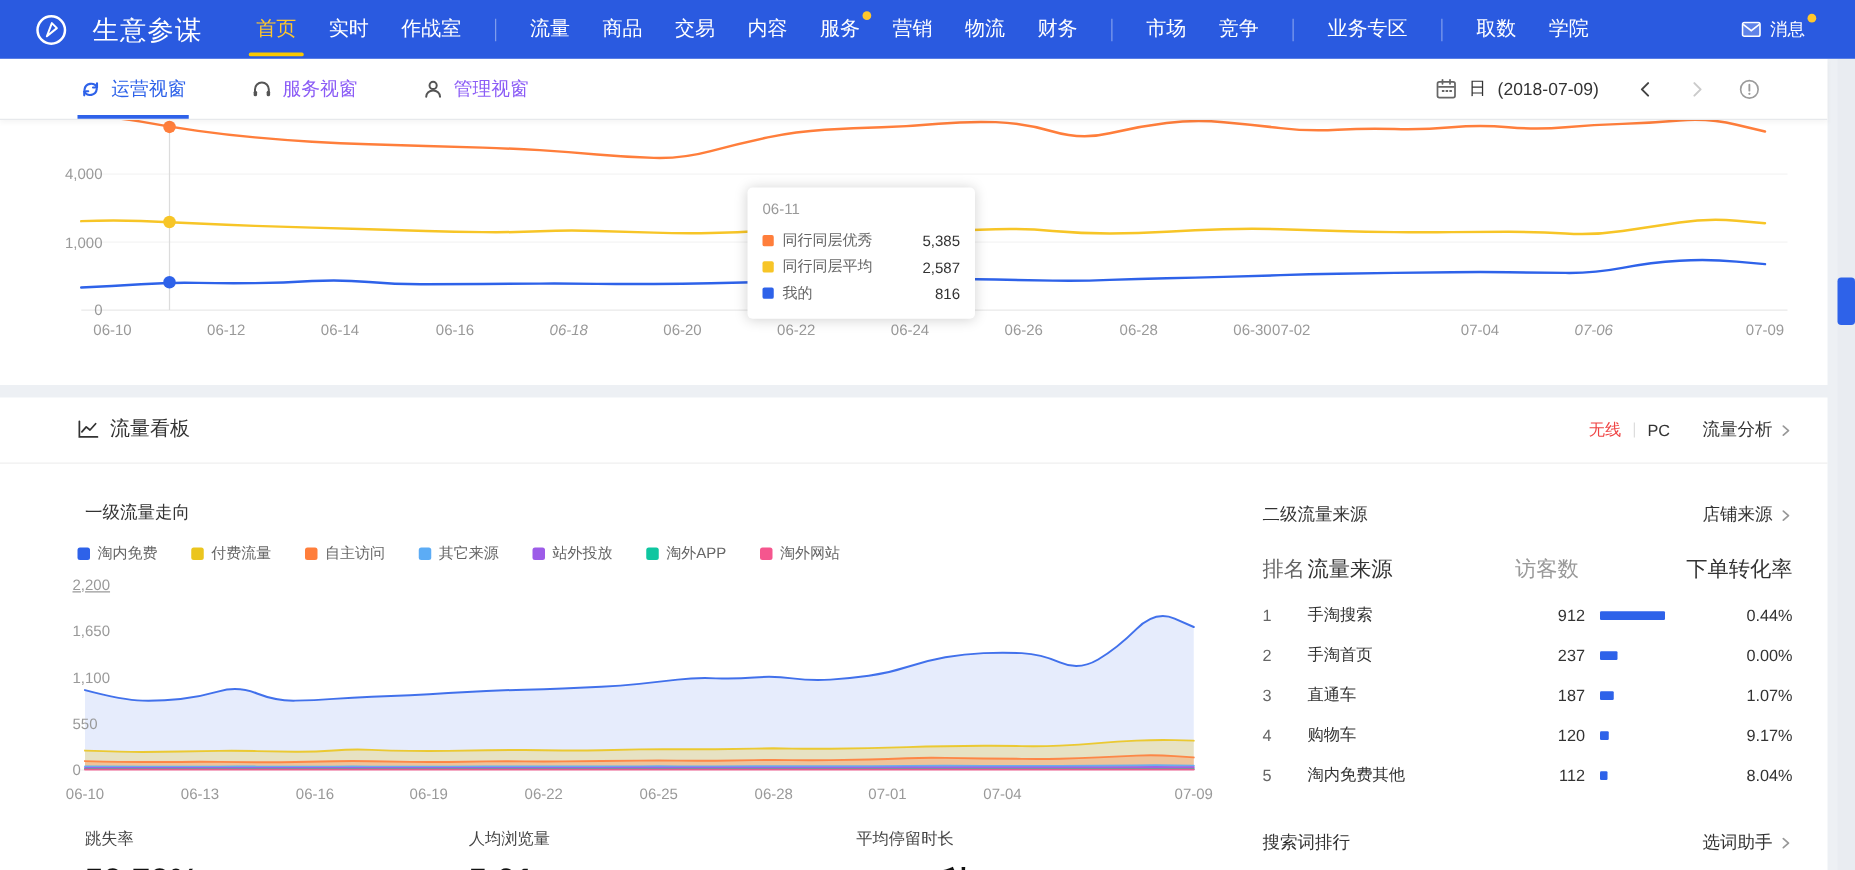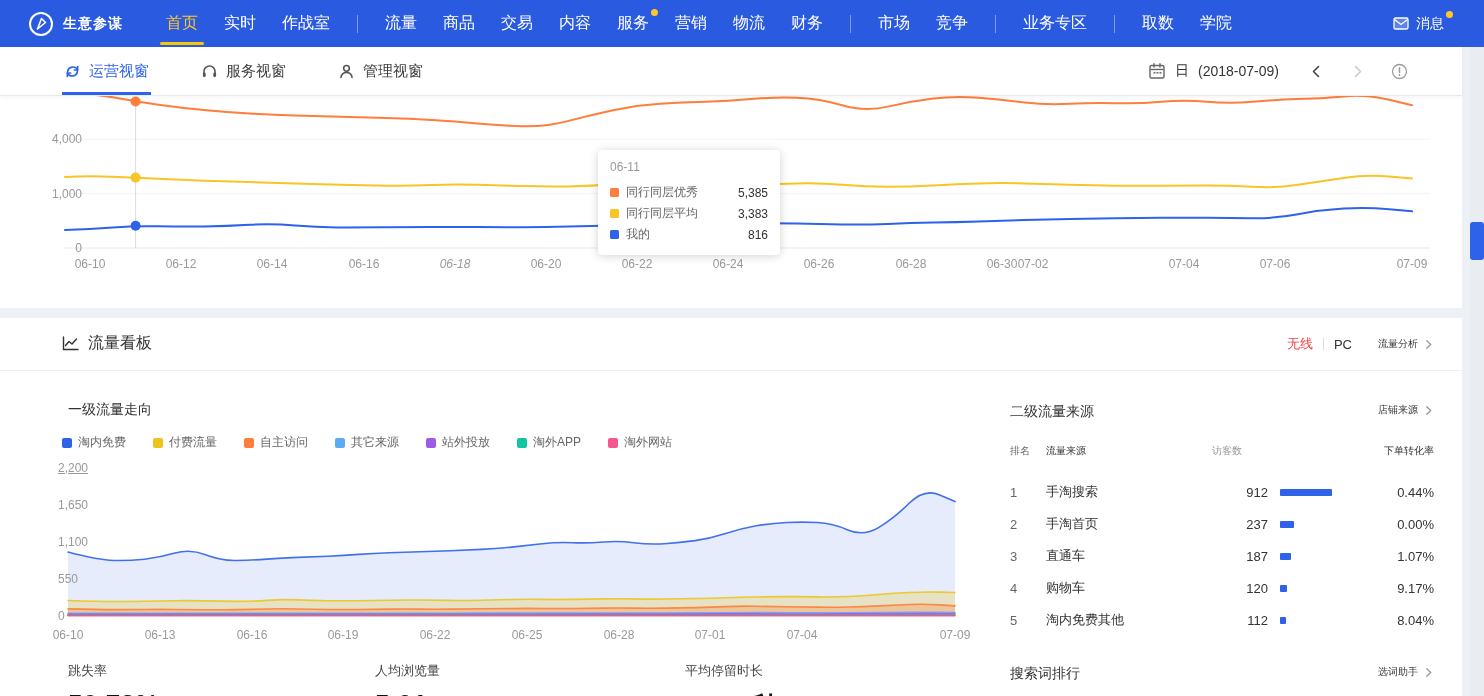--- a/index.html
+++ b/index.html
@@ -1,30 +1,30 @@
 <!DOCTYPE html>
 <html><head>
 <meta charset="utf-8">
 <style>
   html,body{margin:0;padding:0}
   body{width:1484px;height:696px;overflow:hidden;position:relative;background:#EDF0F4;
        font-family:"Liberation Sans","DejaVu Sans",sans-serif;-webkit-font-smoothing:antialiased;color:#333}
   .abs{position:absolute}
   
   .nav{position:absolute;top:0;left:0;width:1484px;height:47px;background:#2A5AE0;display:flex;align-items:center;color:#fff;z-index:30}
-  .brand{display:flex;align-items:center;gap:9px;margin-left:28px;margin-right:30px;font-size:14px;font-weight:bold;letter-spacing:1px}
+  .brand{display:flex;align-items:center;gap:20px;margin-left:28px;margin-right:30px;font-size:21px;font-weight:normal;letter-spacing:1px}
   .nav-item{position:relative;margin:0 13px;font-size:16px;cursor:pointer;white-space:nowrap}
   .nav-item.active{color:#FFC72C;font-weight:500}
   .nav-item.active::after{content:"";position:absolute;left:-6px;right:-6px;bottom:-11px;height:3px;background:#FAC800;border-radius:2px}
   .nav-divider{width:1px;height:18px;background:rgba(255,255,255,.4);margin:0 14px}
   .badge-dot{position:absolute;top:-4px;right:-9px;width:7px;height:7px;border-radius:50%;background:#FFC72C}
   .nav-msg{position:relative;margin-left:auto;margin-right:40px;display:flex;align-items:center;gap:7px;font-size:14px;cursor:pointer}
   
   .tabbar{position:absolute;top:47px;left:0;width:1462px;height:48px;background:#fff;display:flex;align-items:center;border-bottom:1px solid #E7E9EC;box-shadow:0 2px 4px rgba(0,0,0,.04);z-index:20}
-  .tab{display:flex;align-items:center;gap:8px;height:100%;position:relative;margin-right:52px;font-size:15px;color:#404040;cursor:pointer;white-space:nowrap}
+  .tab{display:flex;align-items:center;gap:8px;height:100%;position:relative;margin-right:52px;font-size:15px;color:#8b5cf6;cursor:pointer;white-space:nowrap}
   .tab:first-of-type{margin-left:64px}
   .tab.active{color:#2E62E9}
   .tab.active::after{content:"";position:absolute;left:-2px;right:-2px;bottom:0;height:3px;background:#2E62E9}
   .tb-right{margin-left:auto;display:flex;align-items:center;margin-right:54px}
   .date-btn{display:flex;align-items:center;gap:9px;font-size:14px;color:#333;cursor:pointer}
   .tb-chev{margin-left:30px;cursor:pointer;display:flex;align-items:center}
   
   .card1{position:absolute;top:95px;left:0;width:1462px;height:213px;background:#fff;z-index:5}
   .card2{position:absolute;top:318px;left:0;width:1462px;height:378px;background:#fff;z-index:5}
   .ylab{position:absolute;font-size:12px;color:#999;white-space:nowrap}
@@ -36,28 +36,28 @@
   .tt-row i{width:9px;height:9px;border-radius:1.5px;margin-right:7px;flex:none}
   .tt-row span{color:#666}
   .tt-row b{margin-left:auto;font-weight:normal;color:#333}
   
   .fb-head{position:absolute;top:0;left:0;right:0;height:52px;border-bottom:1px solid #F0F0F0}
   .fb-title{position:absolute;left:62px;top:15px;display:flex;align-items:center;gap:9px;font-size:16px;color:#333;font-weight:500}
   .fb-right{position:absolute;right:28px;top:17px;display:flex;align-items:center;font-size:13px}
   .tg{cursor:pointer}
   .tg.on{color:#ef4444}
   .tg-div{width:1px;height:12px;background:#DDD;margin:0 10px}
-  .link{display:flex;align-items:center;gap:5px;color:#333;cursor:pointer;font-size:10px}
+  .link{display:flex;align-items:center;gap:5px;color:#333;cursor:pointer;font-size:14px}
   .sec-title{position:absolute;font-size:14px;color:#333}
   
   .legend{position:absolute;left:62px;top:116px;display:flex;align-items:center}
   .lg-item{display:flex;align-items:center;margin-right:27px;font-size:12px;color:#666;cursor:pointer}
   .lg-item i{width:10px;height:10px;border-radius:2px;margin-right:6px}
   
-  .src-head{position:absolute;left:1010px;top:126px;width:424px;display:flex;font-size:10px;color:#999}
+  .src-head{position:absolute;left:1010px;top:126px;width:424px;display:flex;font-size:17px;color:#999}
   .src-rows{position:absolute;left:1010px;top:158px;width:424px}
   .src-row{display:flex;align-items:center;height:32px;font-size:13px;cursor:pointer}
   .c-rank{width:36px;color:#666}
   .c-name{width:166px;color:#333}
   .c-vis{width:56px;text-align:right;color:#333}
   .c-visbar{width:126px;text-align:left}
   .c-bar{width:70px;display:flex;align-items:center;padding-left:12px;box-sizing:border-box}
   .c-bar i{height:7px;border-radius:1px;background:#2E62E9;display:block}
   .c-conv{width:96px;text-align:right;color:#333}
   
@@ -196,35 +196,35 @@
       <span class="xlab" style="top: 162px; left: 364px;">06-16</span>
       <span class="xlab" style="top: 162px; left: 455px; font-style: italic;">06-18</span>
       <span class="xlab" style="top: 162px; left: 546px;">06-20</span>
       <span class="xlab" style="top: 162px; left: 637px;">06-22</span>
       <span class="xlab" style="top: 162px; left: 728px;">06-24</span>
       <span class="xlab" style="top: 162px; left: 819px;">06-26</span>
       <span class="xlab" style="top: 162px; left: 911px;">06-28</span>
       <span class="xlab" style="top: 162px; left: 1002px;">06-30</span>
       <span class="xlab" style="top: 162px; left: 1033px;">07-02</span>
       <span class="xlab" style="top: 162px; left: 1184px;">07-04</span>
-      <span class="xlab" style="top: 162px; left: 1275px;">07-06</span>
+      <span class="xlab" style="top: 162px; left: 1275px; font-style: italic;">07-06</span>
       <span class="xlab" style="top: 162px; left: 1412px;">07-09</span>
     </div>
   <div class="tooltip">
     <div class="tt-title">06-11</div>
     <div id="tt-rows">
         <div class="tt-row">
           <i style="background: rgb(255, 126, 59);"></i>
           <span>同行同层优秀</span>
           <b>5,385</b>
         </div>
         <div class="tt-row">
           <i style="background: rgb(247, 197, 39);"></i>
           <span>同行同层平均</span>
-          <b>3,383</b>
+          <b>2,587</b>
         </div>
         <div class="tt-row">
           <i style="background: rgb(46, 98, 233);"></i>
           <span>我的</span>
           <b>816</b>
         </div>
       </div>
   </div>
 </div>
 

